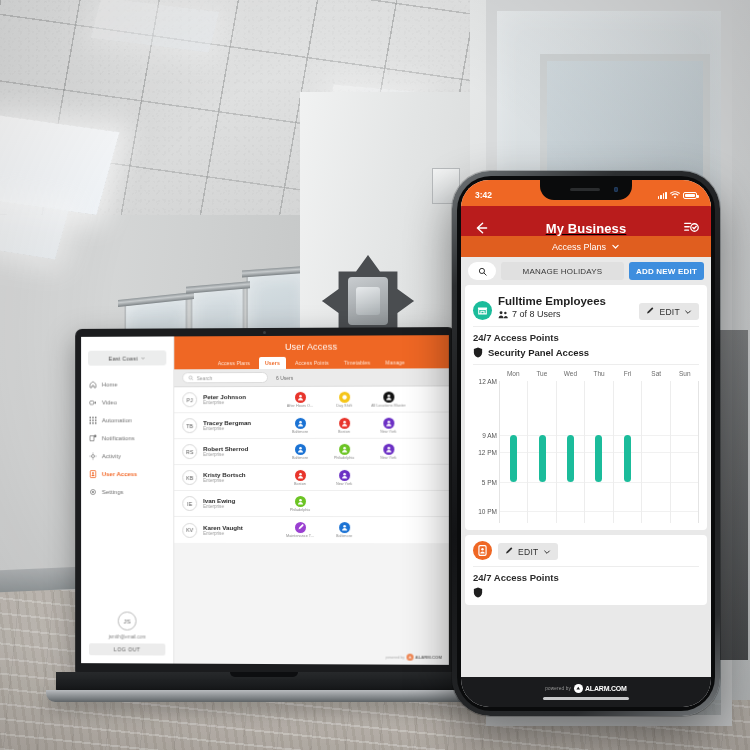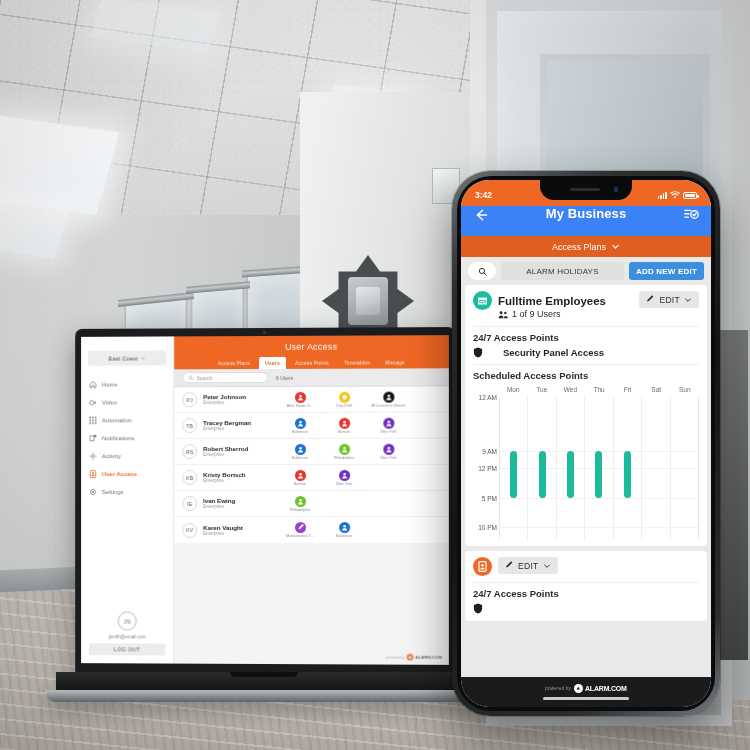--- a/index.html
+++ b/index.html
@@ -320,22 +320,22 @@
   .st-right { display:flex; align-items:center; gap:3px; }
   .bars { display:flex; align-items:flex-end; gap:1px; height:7px; }
   .bars i { width:1.6px; background:#fff; border-radius:.5px; display:block; }
   .bars i:nth-child(1){height:2.5px}.bars i:nth-child(2){height:4px}
   .bars i:nth-child(3){height:5.5px}.bars i:nth-child(4){height:7px}
   .batt { width:14px; height:7px; border:1px solid #fff; border-radius:2px; position:relative; }
   .batt::after{content:"";position:absolute;left:1px;top:1px;bottom:1px;right:1px;background:#fff;border-radius:1px;}
   .batt::before{content:"";position:absolute;right:-2.5px;top:2px;width:1.5px;height:3px;background:#fff;border-radius:0 1px 1px 0;}
 
   .ph-navbar {
-    flex:0 0 auto; background:#3b82f6; height:30px;
-    display:flex; align-items:flex-start; justify-content:space-between; padding:0 11px;
+    flex:0 0 auto; background:#b91c1c; height:30px;
+    display:flex; align-items:flex-end; justify-content:space-between; padding:0 11px;text-decoration:underline;
   }
   .ph-title { color:#fff; font-size:13px; font-weight:bold; letter-spacing:.1px; }
   .ph-navicon { width:17px; height:17px; display:flex; align-items:center; justify-content:center; }
   .ph-navicon svg { display:block; }
 
   .ph-subbar {
     flex:0 0 auto; background:#e05e1f; height:21px;
     display:flex; align-items:center; justify-content:center; gap:5px;
     color:#fff; font-size:9px;
   }
@@ -356,36 +356,36 @@
   .ph-primary-btn {
     flex:0 0 auto; height:18px; border-radius:3px; background:#3e8ede;
     display:flex; align-items:center; justify-content:center;
     font-size:8px; color:#fff; font-weight:bold; letter-spacing:.2px;
     padding:0 7px; white-space:nowrap;
   }
 
   .ph-body { flex:1 1 auto; background:#e9e9e9; overflow:hidden; display:flex; flex-direction:column; gap:5px; padding:0 4px; }
 
   .plan-card { background:#fff; border-radius:4px; padding:6px 8px 7px; flex:0 0 auto; }
-  .plan-head { display:flex; align-items:flex-start; gap:6px; }
+  .plan-head { display:flex; align-items:flex-end; gap:6px; }
   .plan-badge {
     width:19px; height:19px; border-radius:50%; flex:0 0 19px;
     display:flex; align-items:center; justify-content:center;
   }
   .plan-meta { flex:1 1 auto; min-width:0; }
   .plan-name { font-size:11.5px; font-weight:bold; color:#1f1f1f; line-height:1.15; }
   .plan-users { font-size:9px; color:#2b2b2b; display:flex; align-items:center; gap:3px; line-height:1.25; }
   .edit-btn {
     flex:0 0 auto; background:#e6e6e6; border-radius:3px; height:17px;
     display:flex; align-items:center; gap:4px; padding:0 7px;
     font-size:8.5px; color:#2f2f2f; letter-spacing:.3px;
   }
   .plan-div { height:1px; background:#ededed; margin:6px 0 5px; }
   .sec-label { font-size:9.5px; font-weight:bold; color:#2b2b2b; margin-bottom:4px; }
-  .ap-row { display:flex; align-items:center; gap:20px; font-size:9.5px; color:#1f1f1f; font-weight:bold; }
+  .ap-row { display:flex; align-items:center; gap:5px; font-size:9.5px; color:#1f1f1f; font-weight:bold; }
 
   
   .chart-wrap { margin-top:5px; display:flex; }
   .chart-yaxis {
     width:26px; flex:0 0 26px; position:relative; height:142px; margin-top:11px;
   }
   .y-tick { position:absolute; right:2px; font-size:6.5px; color:#555; transform:translateY(-50%); white-space:nowrap; }
   .chart-plot-wrap { flex:1 1 auto; }
   .chart-days { display:flex; height:11px; }
   .chart-day { flex:1 1 0; text-align:center; font-size:6.5px; color:#6b6b6b; }
@@ -845,21 +845,21 @@
           </svg>
       </div>
 
       <div class="ph-actions">
         <span class="ph-search-btn">
           <svg viewBox="0 0 16 16" width="9" height="9">
               <circle cx="7" cy="7" r="4.6" fill="none" stroke="#2b2b2b" stroke-width="1.7"></circle>
               <path d="M10.6 10.6L14.5 14.5" stroke="#2b2b2b" stroke-width="1.7" stroke-linecap="round"></path>
             </svg>
         </span>
-        <span class="ph-ghost-btn">ALARM HOLIDAYS</span>
+        <span class="ph-ghost-btn">MANAGE HOLIDAYS</span>
         <span class="ph-primary-btn">ADD NEW EDIT</span>
       </div>
 
       <div class="ph-body">
 
         <div class="plan-card">
           <div class="plan-head">
             <span class="plan-badge" style="background:#1bbc9b">
               <svg viewBox="0 0 20 20" width="13" height="13">
                 <path d="M3 5.5h14v2.2H3z" fill="#fff"></path>
@@ -869,21 +869,21 @@
             </span>
             <span class="plan-meta">
               <span class="plan-name">Fulltime Employees</span>
               <span class="plan-users">
                 <svg viewBox="0 0 18 14" width="11" height="9">
                   <circle cx="5" cy="4" r="2.4" fill="#2b2b2b"></circle>
                     <circle cx="12" cy="4.6" r="2" fill="#2b2b2b"></circle>
                   <path d="M1 13c0-2.6 1.8-4.4 4-4.4s4 1.8 4 4.4z" fill="#2b2b2b"></path>
                   <path d="M9.6 13c0-2.2 1.3-3.7 3.2-3.7S16 10.8 16 13z" fill="#2b2b2b"></path>
                 </svg>
-                <span>1 of 9 Users</span>
+                <span>7 of 8 Users</span>
               </span>
             </span>
             <span class="edit-btn">
               <svg viewBox="0 0 14 14" width="9" height="9">
                   <path d="M1.5 10.2l1-2.7 6.3-6.3a1.4 1.4 0 012 2l-6.3 6.3z" fill="#2f2f2f"></path>
                 </svg>
               <span>EDIT</span>
               <svg viewBox="0 0 12 12" width="8" height="8">
                   <path d="M2.5 4.5L6 8l3.5-3.5" fill="none" stroke="#2f2f2f" stroke-width="1.5" stroke-linecap="round" stroke-linejoin="round"></path>
                 </svg>
@@ -893,21 +893,20 @@
           <div class="plan-div"></div>
           <div class="sec-label">24/7 Access Points</div>
           <div class="ap-row">
             <svg viewBox="0 0 14 16" width="10" height="11">
                 <path d="M7 .8l6 2.2v5.2c0 4-3.4 6.4-6 7.2-2.6-.8-6-3.2-6-7.2V3z" fill="#1f1f1f"></path>
               </svg>
             <span>Security Panel Access</span>
           </div>
 
           <div class="plan-div"></div>
-          <div class="sec-label">Scheduled Access Points</div>
 
           <div class="chart-wrap">
             <div class="chart-yaxis">
               <span class="y-tick" style="top:0%">12 AM</span>
               <span class="y-tick" style="top:37.5%">9 AM</span>
               <span class="y-tick" style="top:50%">12 PM</span>
               <span class="y-tick" style="top:70.8%">5 PM</span>
               <span class="y-tick" style="top:91.6%">10 PM</span>
             </div>
             <div class="chart-plot-wrap">

